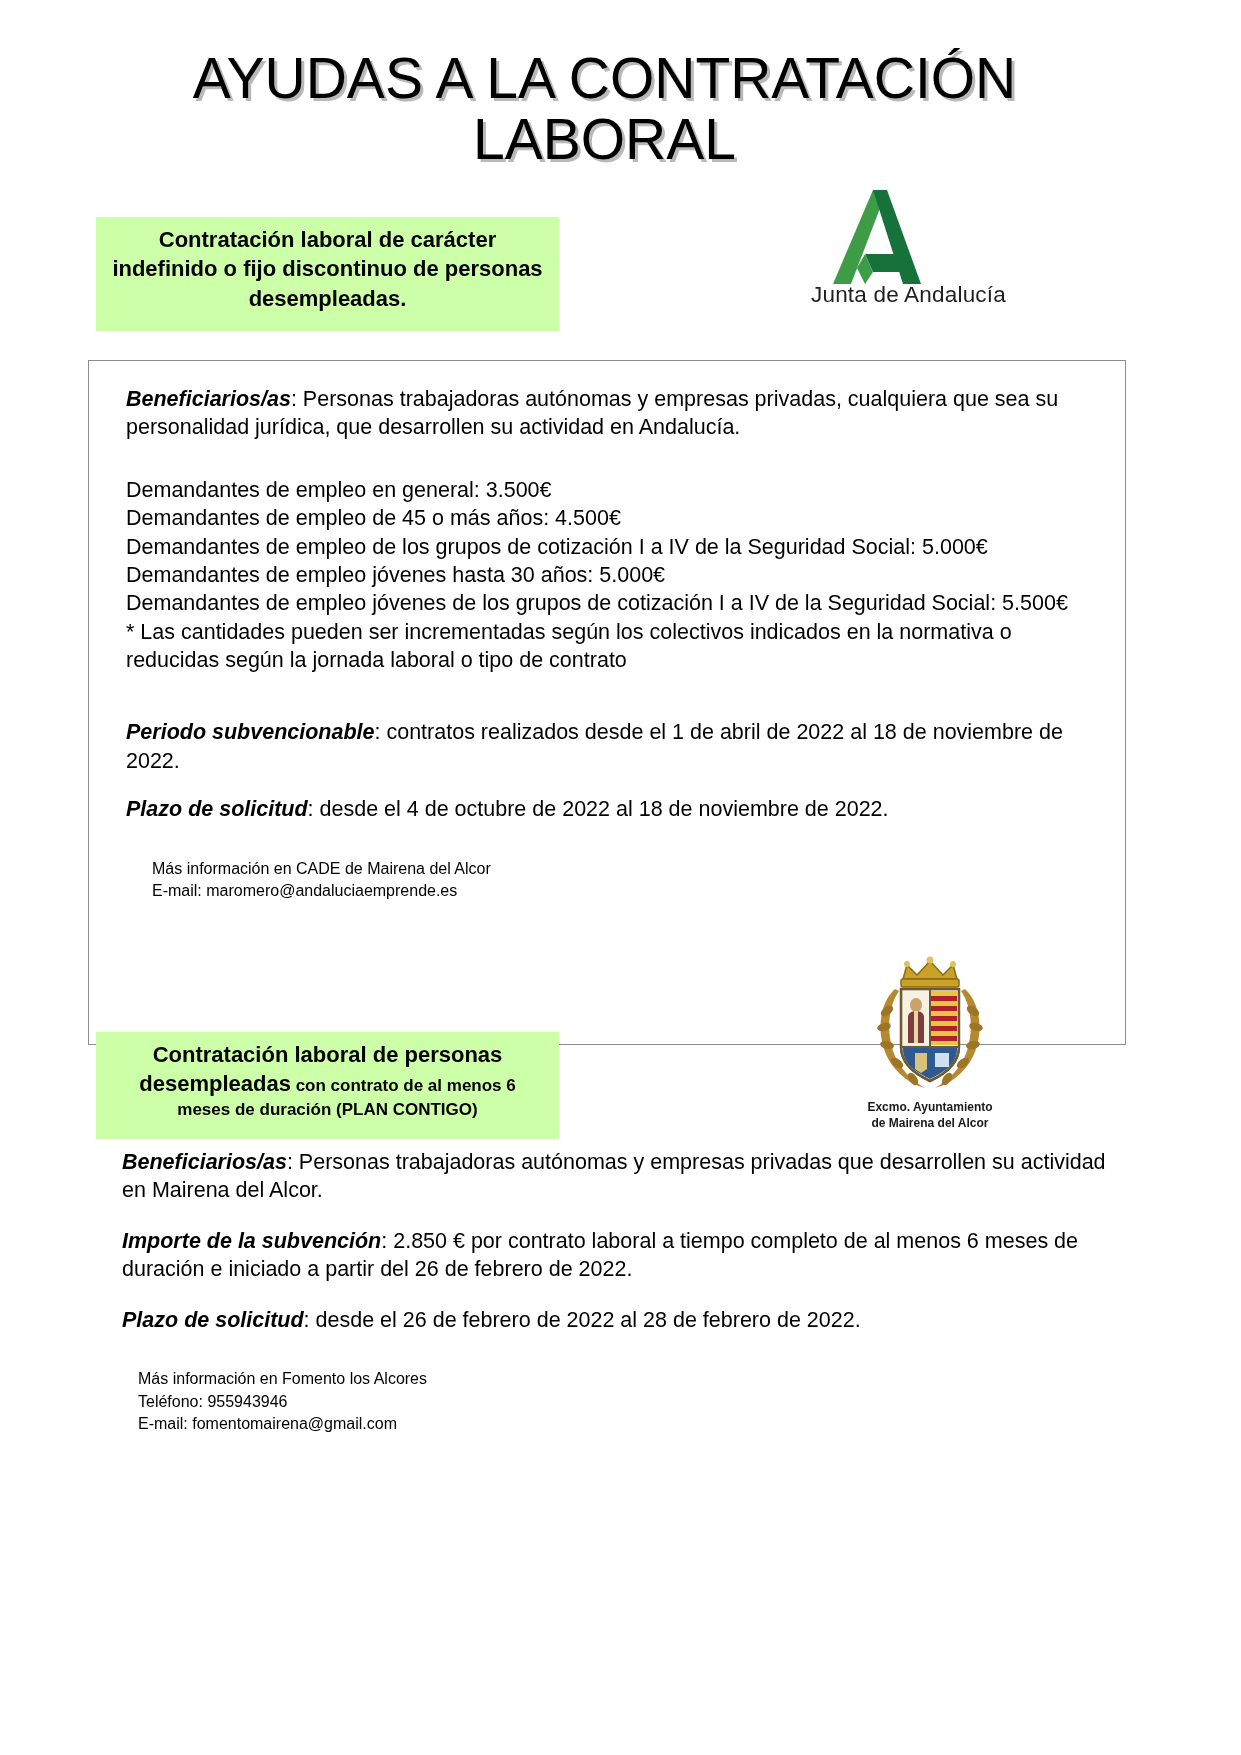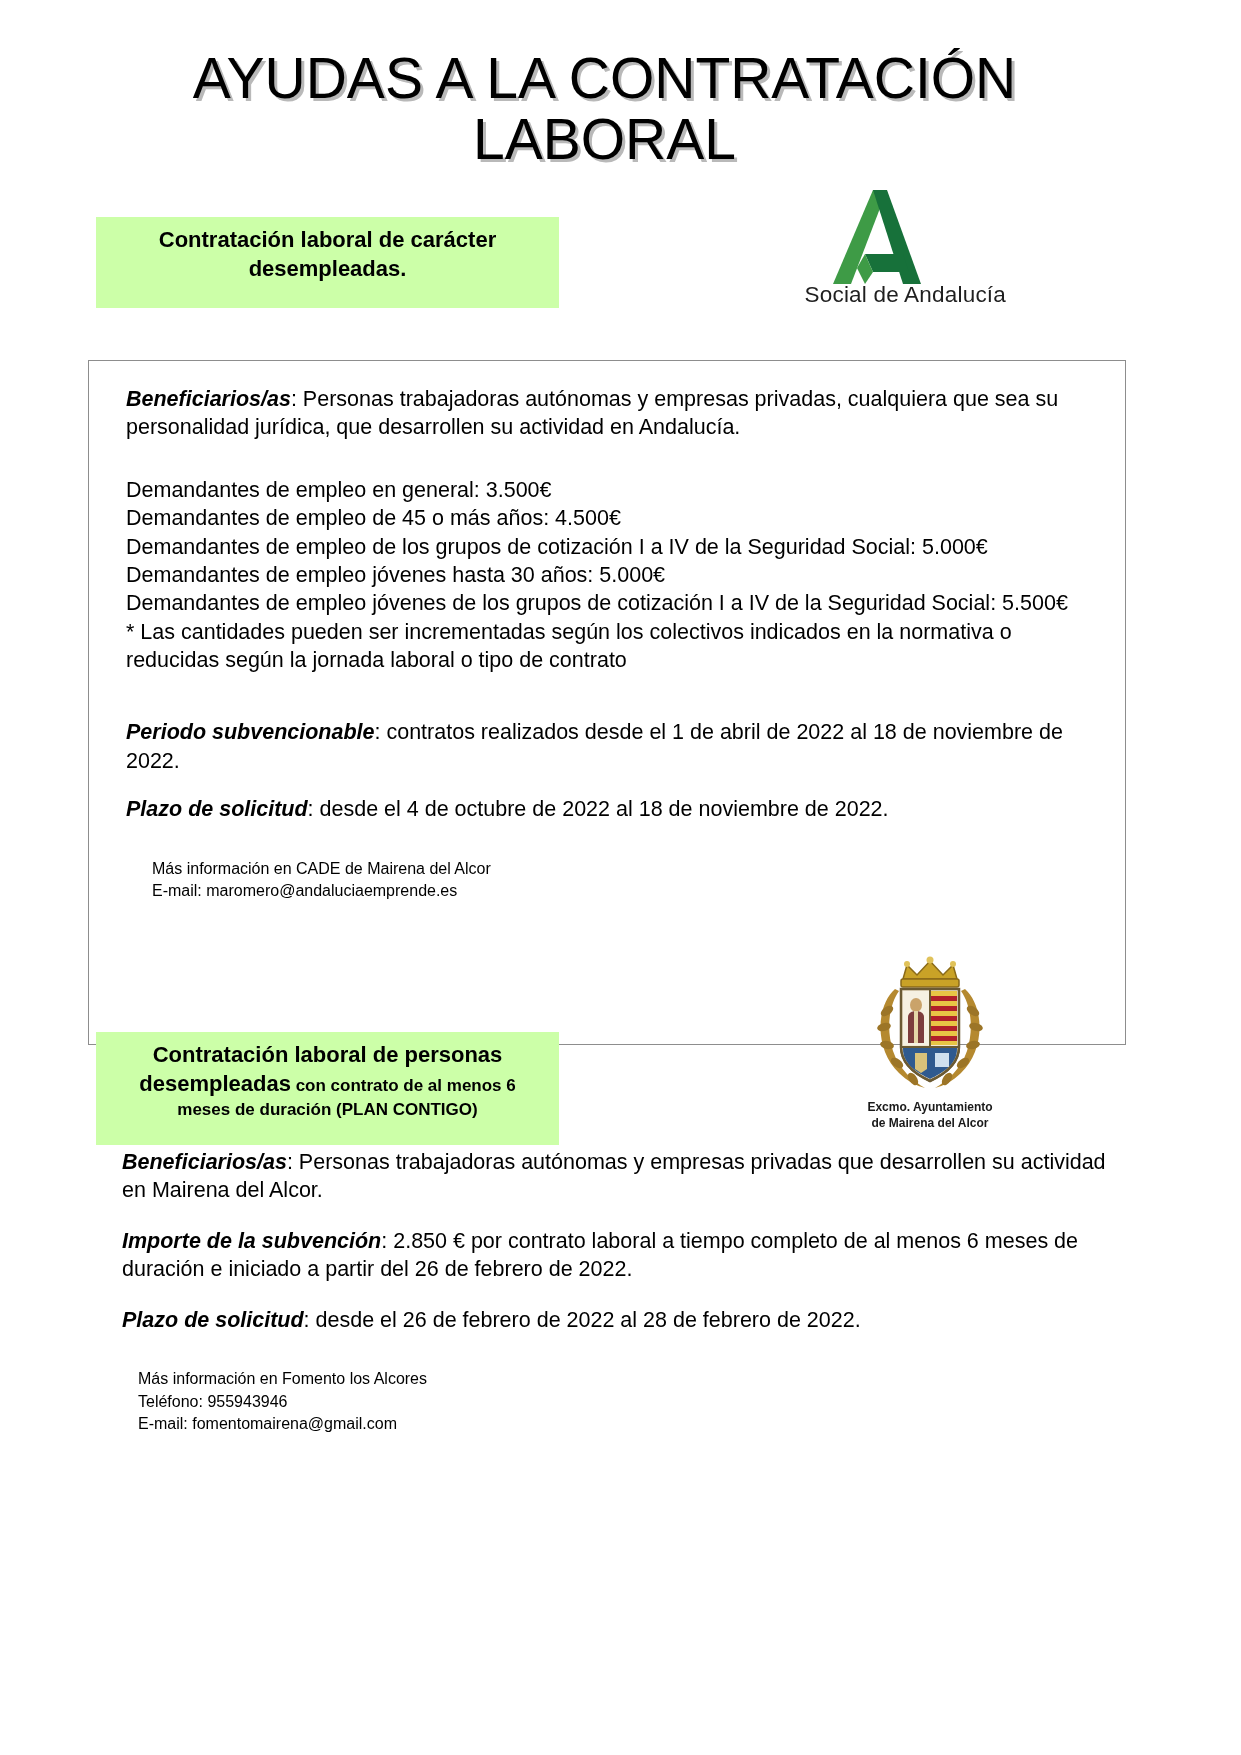--- a/index.html
+++ b/index.html
@@ -34,21 +34,21 @@
     margin: 0 120px 0 120px;
     text-shadow: 3px 3px 0px #b9b9b9;
     white-space: pre-line;
   }
 
   
   .green-box {
     position: absolute;
     background: #ccffa8;
     box-sizing: border-box;
-    padding: 8px 10px 24px 10px;
+    padding: 8px 10px 18px 10px;
     text-align: center;
     font-weight: bold;
     line-height: 1.33;
   }
   #green-box-1 {
     left: 96px;
     top: 217px;
     width: 463px;
     font-size: 22px;
   }
@@ -149,34 +149,35 @@
 </head>
 <body>
 
 <div class="page">
 
   <h1 class="title">AYUDAS A LA CONTRATACIÓN
 LABORAL</h1>
 
   <div class="green-box" id="green-box-1">
     <span class="gb-line">Contratación laboral de carácter</span>
+    <span class="gb-line">indefinido o fijo discontinuo de personas</span>
     <span class="gb-line">desempleadas.</span>
   </div>
 
   <div id="junta-logo">
     <svg class="logo-mark" viewBox="0 0 265 96" xmlns="http://www.w3.org/2000/svg">
 
       <polygon points="128,2 142,2 106,96 88,96" fill="#3e9b46"></polygon>
 
       <polygon points="128,2 142,2 176,96 158,96" fill="#17713a"></polygon>
 
       <polygon points="120,66 158,66 164,84 128,84" fill="#17713a"></polygon>
       <polygon points="120,66 128,84 120,96 112,80" fill="#3e9b46"></polygon>
     </svg>
-    <span class="logo-word">Social de Andalucía</span>
+    <span class="logo-word">Junta de Andalucía</span>
   </div>
 
   <div id="panel-1">
 
     <p class="body-text para">
       <span class="lead">Beneficiarios/as</span><span>: Personas trabajadoras autónomas y empresas privadas, cualquiera que sea su personalidad jurídica, que desarrollen su actividad en Andalucía.</span>
     </p>
 
     <div class="spacer-md"></div>
 

